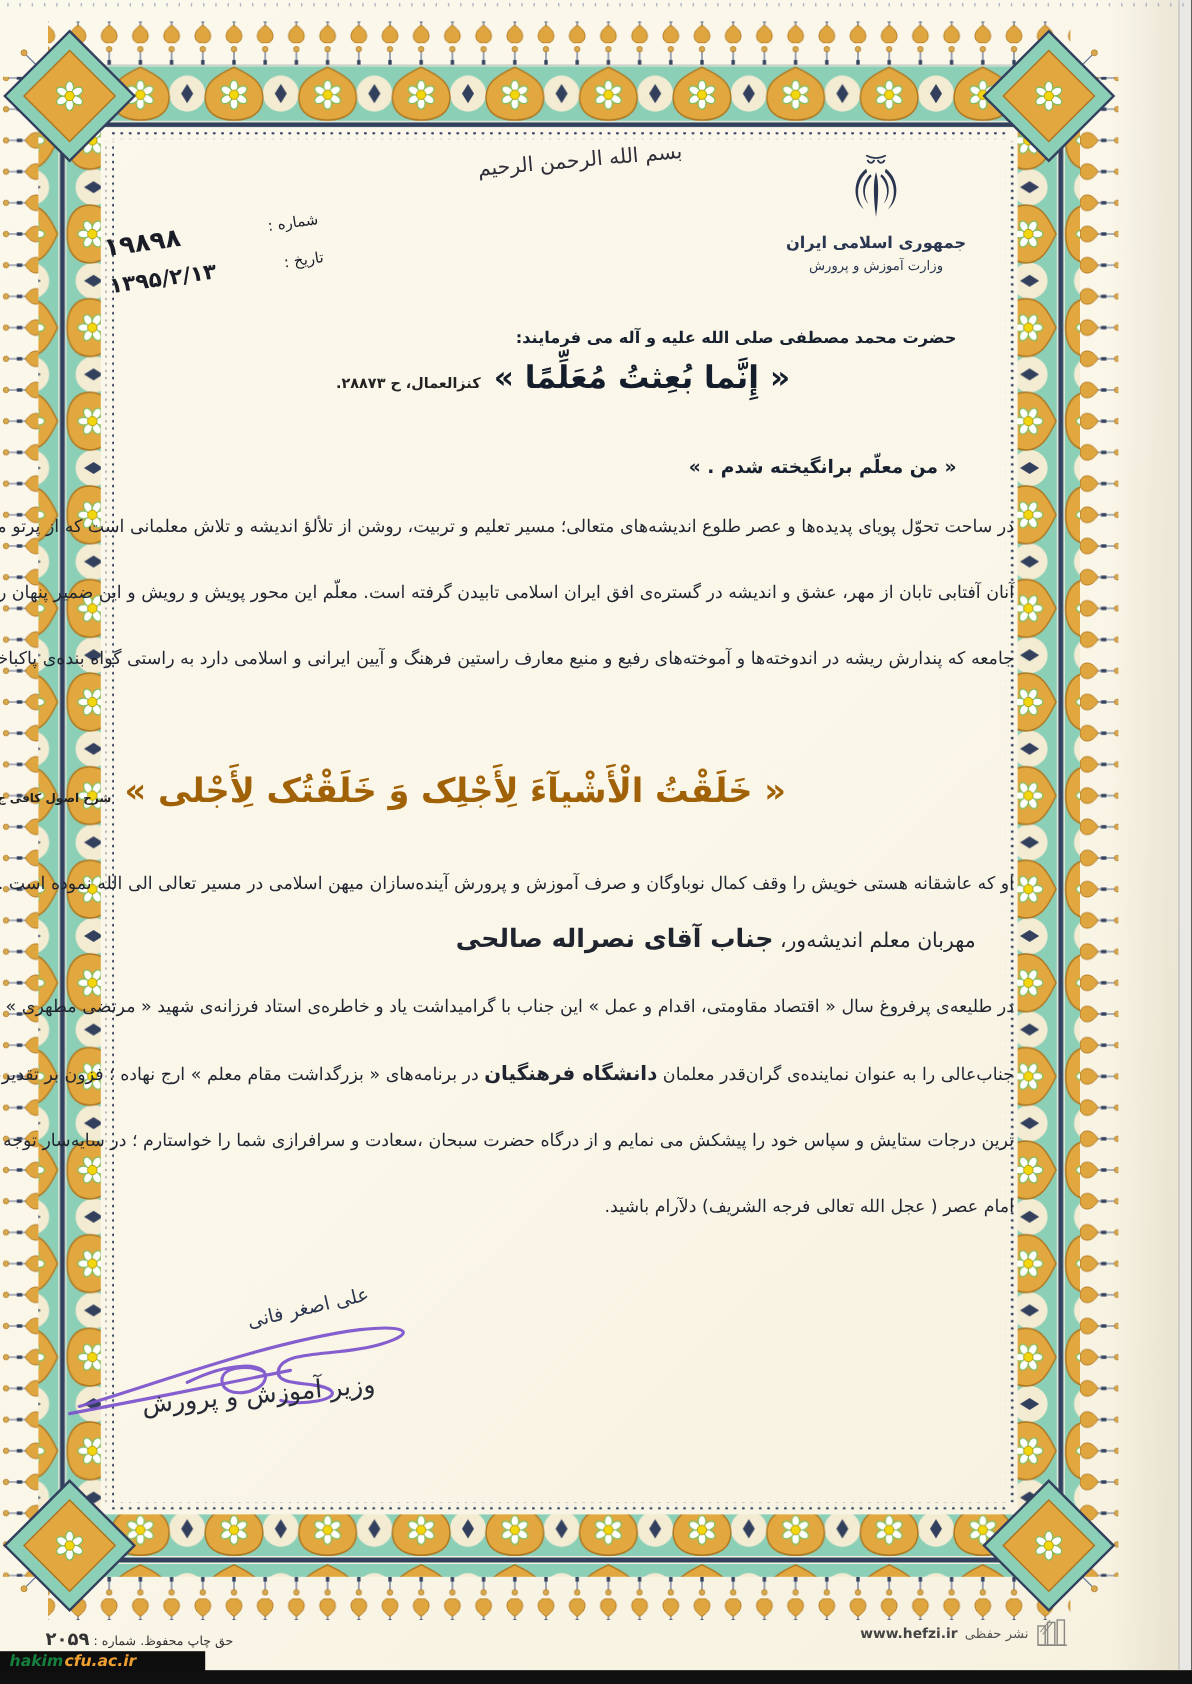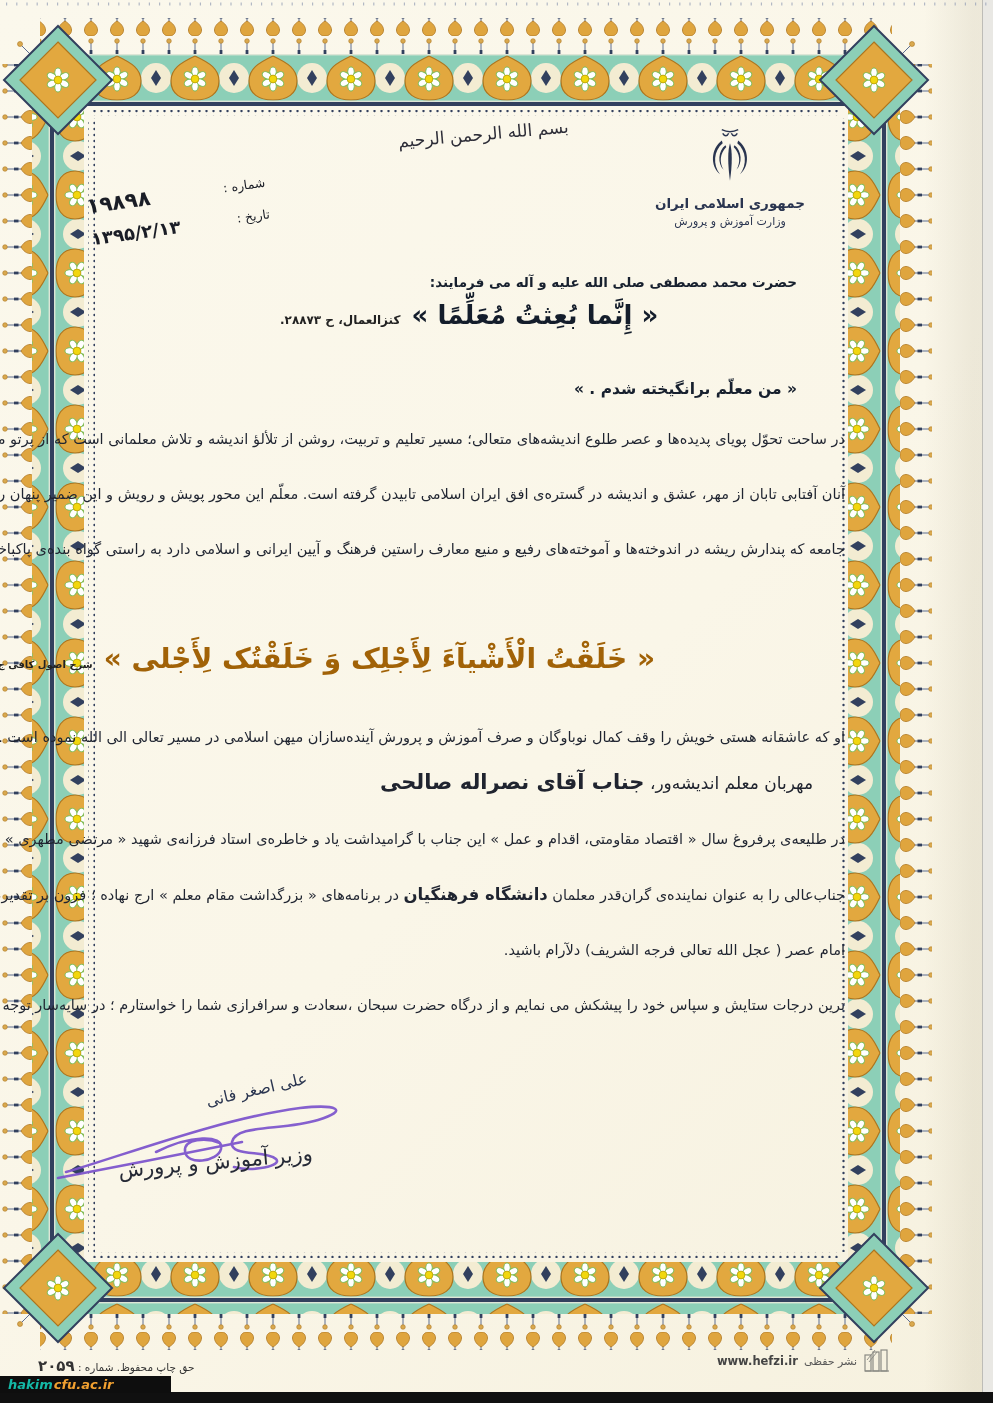--- a/index.html
+++ b/index.html
@@ -48,21 +48,21 @@
   .footer-left{font-size:10.5px;color:#333;direction:rtl;white-space:nowrap;}
   .footer-num{font-size:15px;font-weight:bold;letter-spacing:1px;}
   .footer-right{direction:rtl;display:flex;align-items:center;gap:6px;color:#555;}
   .footer-pub{font-size:11px;}
   .footer-url{font-size:11.5px;font-weight:bold;color:#444;}
   .badge{
     left:0;top:1376px;width:163px;height:17px;background:#0e0e0e;
     display:flex;align-items:center;padding-left:8px;gap:1px;
     font-style:italic;font-weight:bold;font-size:13px;
   }
-  .badge .w1{color:#14b8a6;}
+  .badge .w1{color:#15803d;}
   .badge .w2{color:#f0a030;}
 </style>
 </head>
 <body>
 
 <div class="abs paper"></div>
 <div class="abs scan-right"></div>
 <div class="abs scan-bottom"></div>
 
 <svg class="abs border-svg" width="993" height="1403" viewBox="0 0 993 1403">
@@ -211,22 +211,22 @@
 <div class="abs rtl" style="left:103px;top:710px;">
   <div class="lineblock">او که عاشقانه هستی خویش را وقف کمال نوباوگان و صرف آموزش و پرورش آینده‌سازان میهن اسلامی در مسیر تعالی الی الله نموده است .</div>
 </div>
 <div class="abs rtl name-line" style="right:180px;top:770px;">
   <span>مهربان معلم اندیشه‌ور، </span><span class="name-strong">جناب آقای نصراله صالحی</span>
 </div>
 
 <div class="abs rtl" style="left:103px;top:812px;">
   <div class="lineblock">در طلیعه‌ی پرفروغ سال « اقتصاد مقاومتی، اقدام و عمل » این جناب با گرامیداشت یاد و خاطره‌ی استاد فرزانه‌ی شهید « مرتضی مطهری » ؛ حضور</div>
   <div class="lineblock"><span>جناب‌عالی را به عنوان نماینده‌ی گران‌قدر معلمان </span><span class="emph">دانشگاه فرهنگیان</span><span> در برنامه‌های « بزرگداشت مقام معلم » ارج نهاده ؛ فزون بر تقدیر، برازنده</span></div>
+  <div class="lineblock">ترین درجات ستایش و سپاس خود را پیشکش می نمایم و از درگاه حضرت سبحان ،سعادت و سرافرازی شما را خواستارم ؛ در سایه‌سار توجه</div>
   <div class="lineblock endline">امام عصر ( عجل الله تعالی فرجه الشریف) دلآرام باشید.</div>
-  <div class="lineblock">ترین درجات ستایش و سپاس خود را پیشکش می نمایم و از درگاه حضرت سبحان ،سعادت و سرافرازی شما را خواستارم ؛ در سایه‌سار توجه</div>
 </div>
 
 <div class="abs rtl sig-name nowrap" style="left:205px;top:1080px;">علی اصغر فانی</div>
 <svg class="abs" style="left:52px;top:1080px;" width="320" height="110" viewBox="0 0 320 110">
   <g stroke="#7b52cc" stroke-width="2.6" fill="none" stroke-linecap="round" opacity="0.92">
     <path d="M14 92 C70 76 170 38 248 28 C285 24 298 30 266 40 C230 51 184 44 180 62 C177 77 214 70 224 79 C231 86 200 92 182 87"></path>
     <path d="M104 72 C138 55 172 54 169 69 C166 82 134 86 133 71 C132 59 154 57 168 63"></path>
     <path d="M6 98 C60 88 140 72 190 62"></path>
   </g>
 </svg>

